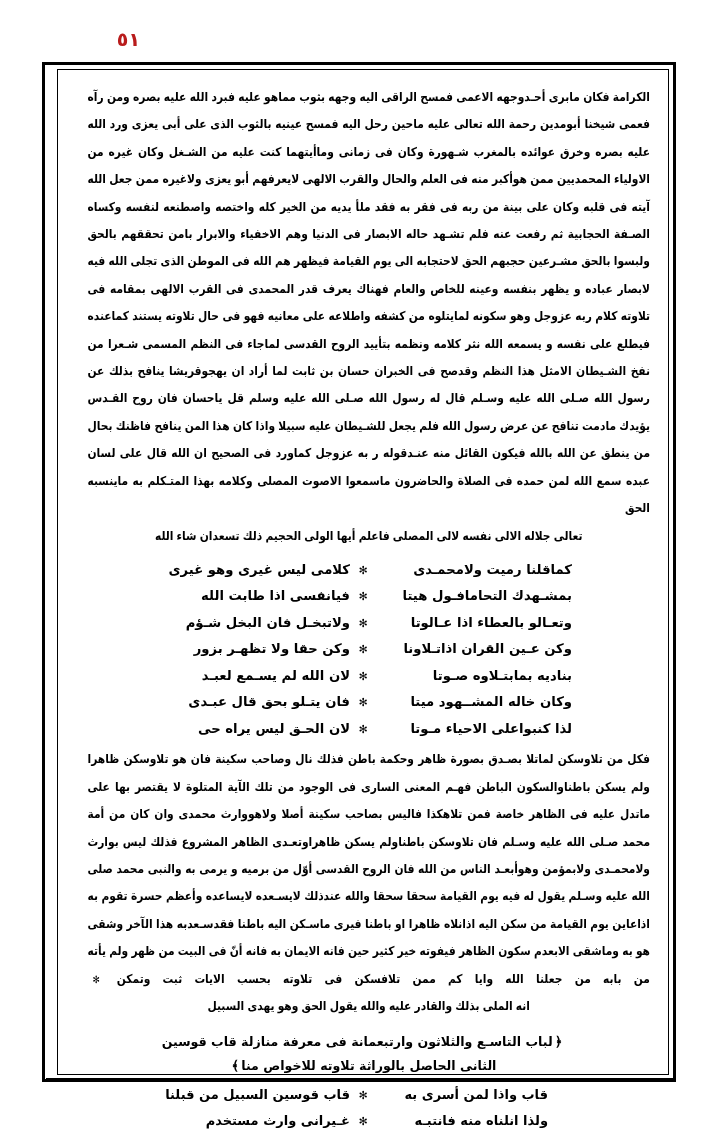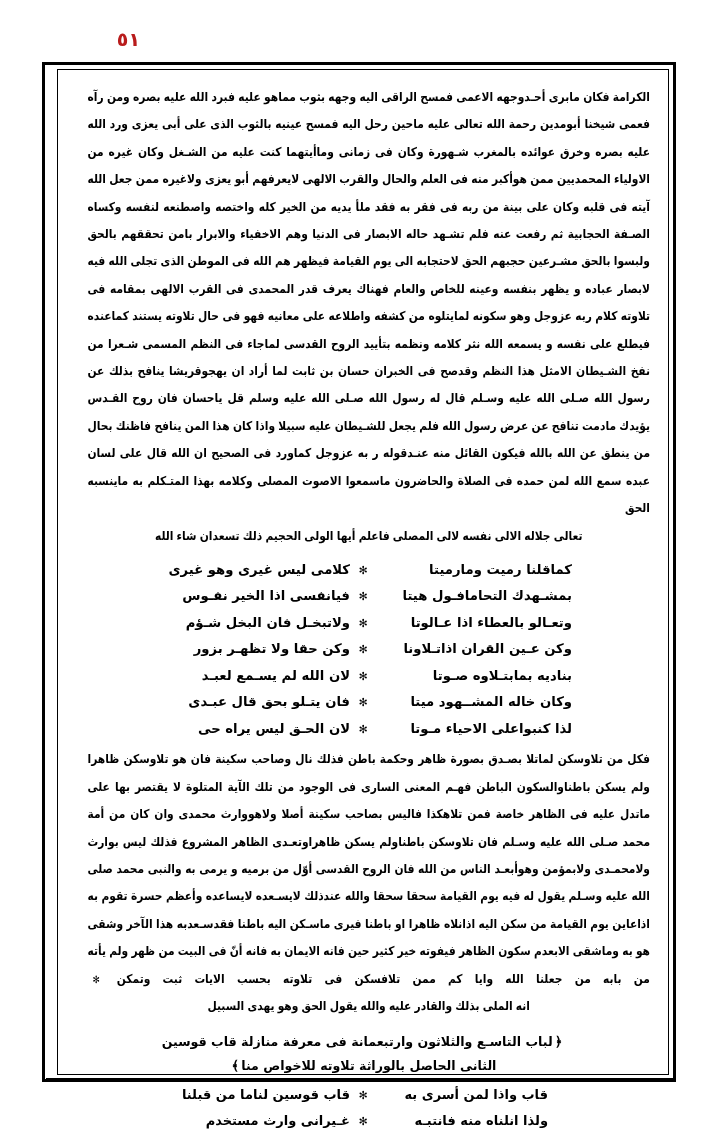--- a/index.html
+++ b/index.html
@@ -194,29 +194,29 @@
         <span>يهجوقريشا ينافح بذلك عن رسول الله صـلى الله عليه وسـلم قال له رسول الله صـلى الله عليه وسلم قل ياحسان فان</span>
         <span>روح القـدس يؤيدك مادمت تنافح عن عرض رسول الله فلم يجعل للشـيطان عليه سبيلا واذا كان هذا المن ينافح</span>
         <span>فاظنك بحال من ينطق عن الله بالله فيكون القائل منه عنـدقوله ر به عزوجل كماورد فى الصحيح ان الله قال على</span>
         <span>لسان عبده سمع الله لمن حمده فى الصلاة والحاضرون ماسمعوا الاصوت المصلى وكلامه بهذا المتـكلم به ماينسبه الحق</span>
         <span class="lastline">تعالى جلاله الالى نفسه لالى المصلى فاعلم أيها الولى الحجيم ذلك تسعدان شاء الله</span>
       </div>
 
       <div class="verse-block">
 
         <div class="verse-line">
-          <span class="hemistich right">كماقلنا رميت ومارميتا</span>
+          <span class="hemistich right">كماقلنا رميت ولامحمـدى</span>
           <span class="verse-star">✻</span>
           <span class="hemistich left">كلامى ليس غيرى وهو غيرى</span>
         </div>
 
         <div class="verse-line">
           <span class="hemistich right">بمشـهدك التحامافـول هيتا</span>
           <span class="verse-star">✻</span>
-          <span class="hemistich left">فيانفسى اذا الخير نفـوس</span>
+          <span class="hemistich left">فيانفسى اذا طابت الله</span>
         </div>
 
         <div class="verse-line">
           <span class="hemistich right">وتعـالو بالعطاء اذا عـالوتا</span>
           <span class="verse-star">✻</span>
           <span class="hemistich left">ولاتبخـل فان البخل شـؤم</span>
         </div>
 
         <div class="verse-line">
           <span class="hemistich right">وكن عـين القران اذاتـلاونا</span>
@@ -265,21 +265,21 @@
         <span class="hd-line">
           <span>الثانى الحاصل بالوراثة تلاوته للاخواص منا</span><span class="orn">﴾</span>
         </span>
       </div>
 
       <div class="verse-block tail">
 
         <div class="verse-line">
           <span class="hemistich right">قاب واذا لمن أسرى به</span>
           <span class="verse-star">✻</span>
-          <span class="hemistich left">قاب قوسين لناما من قبلنا</span>
+          <span class="hemistich left">قاب قوسين السبيل من قبلنا</span>
         </div>
 
         <div class="verse-line">
           <span class="hemistich right">ولذا انلناه منه فانتبـه</span>
           <span class="verse-star">✻</span>
           <span class="hemistich left">غـيرانى وارث مستخدم</span>
         </div>
 
       </div>
 

